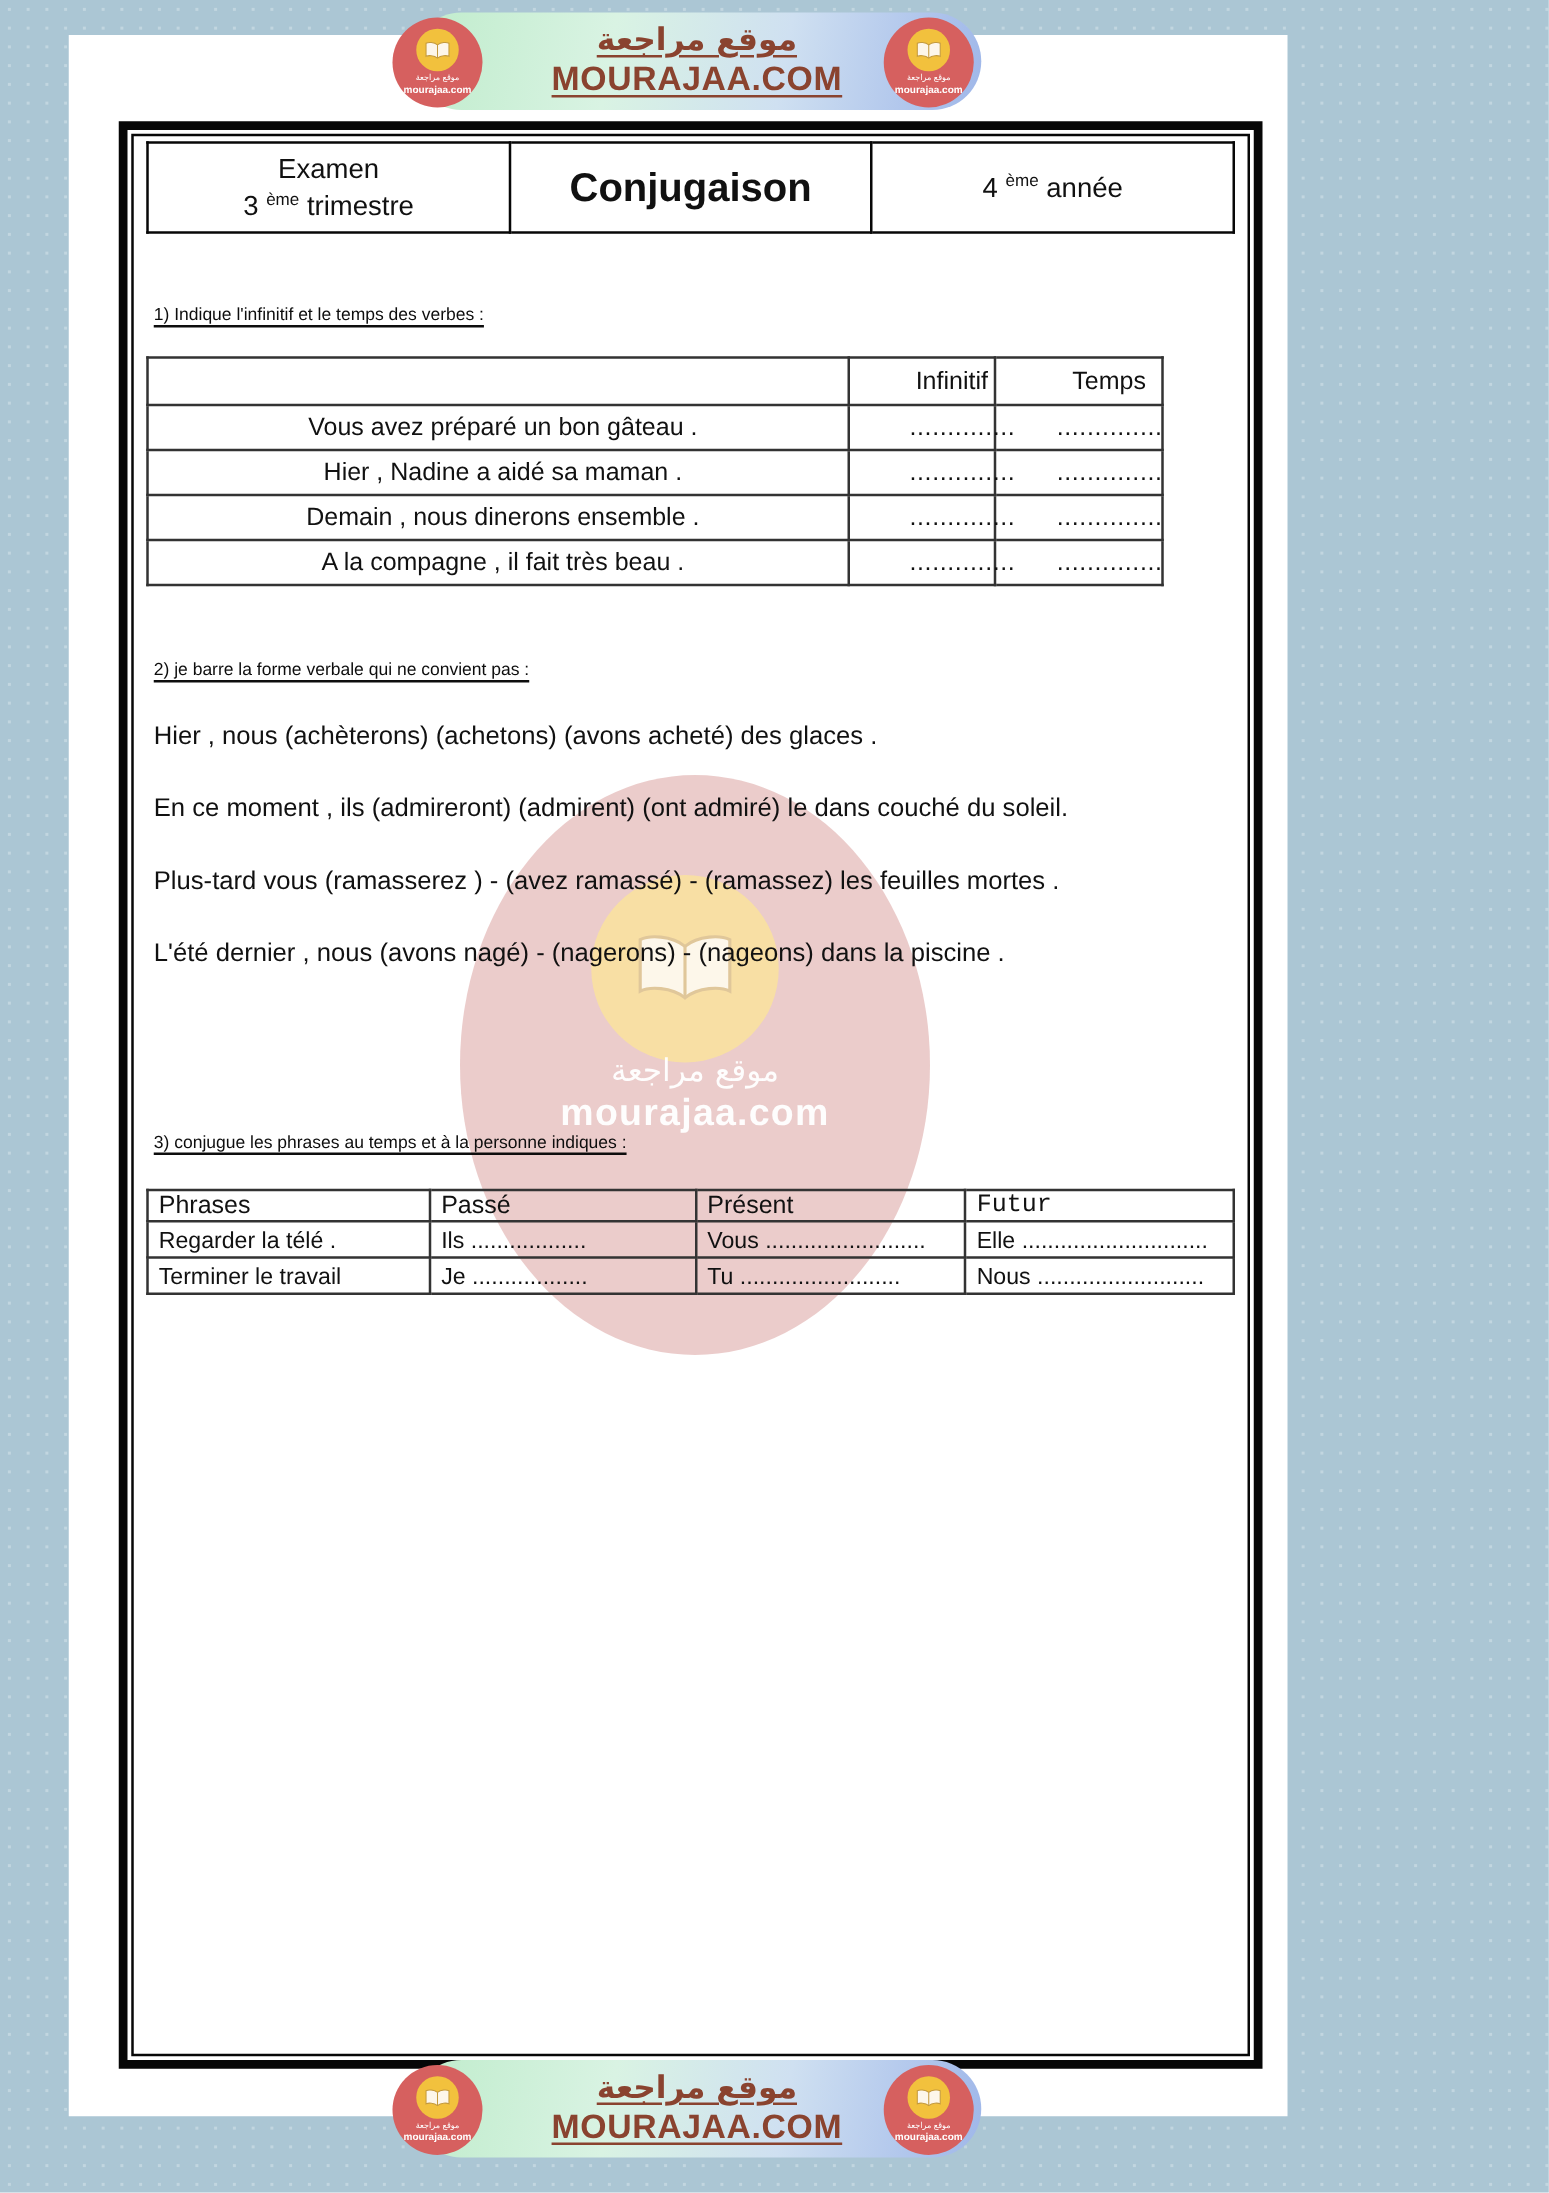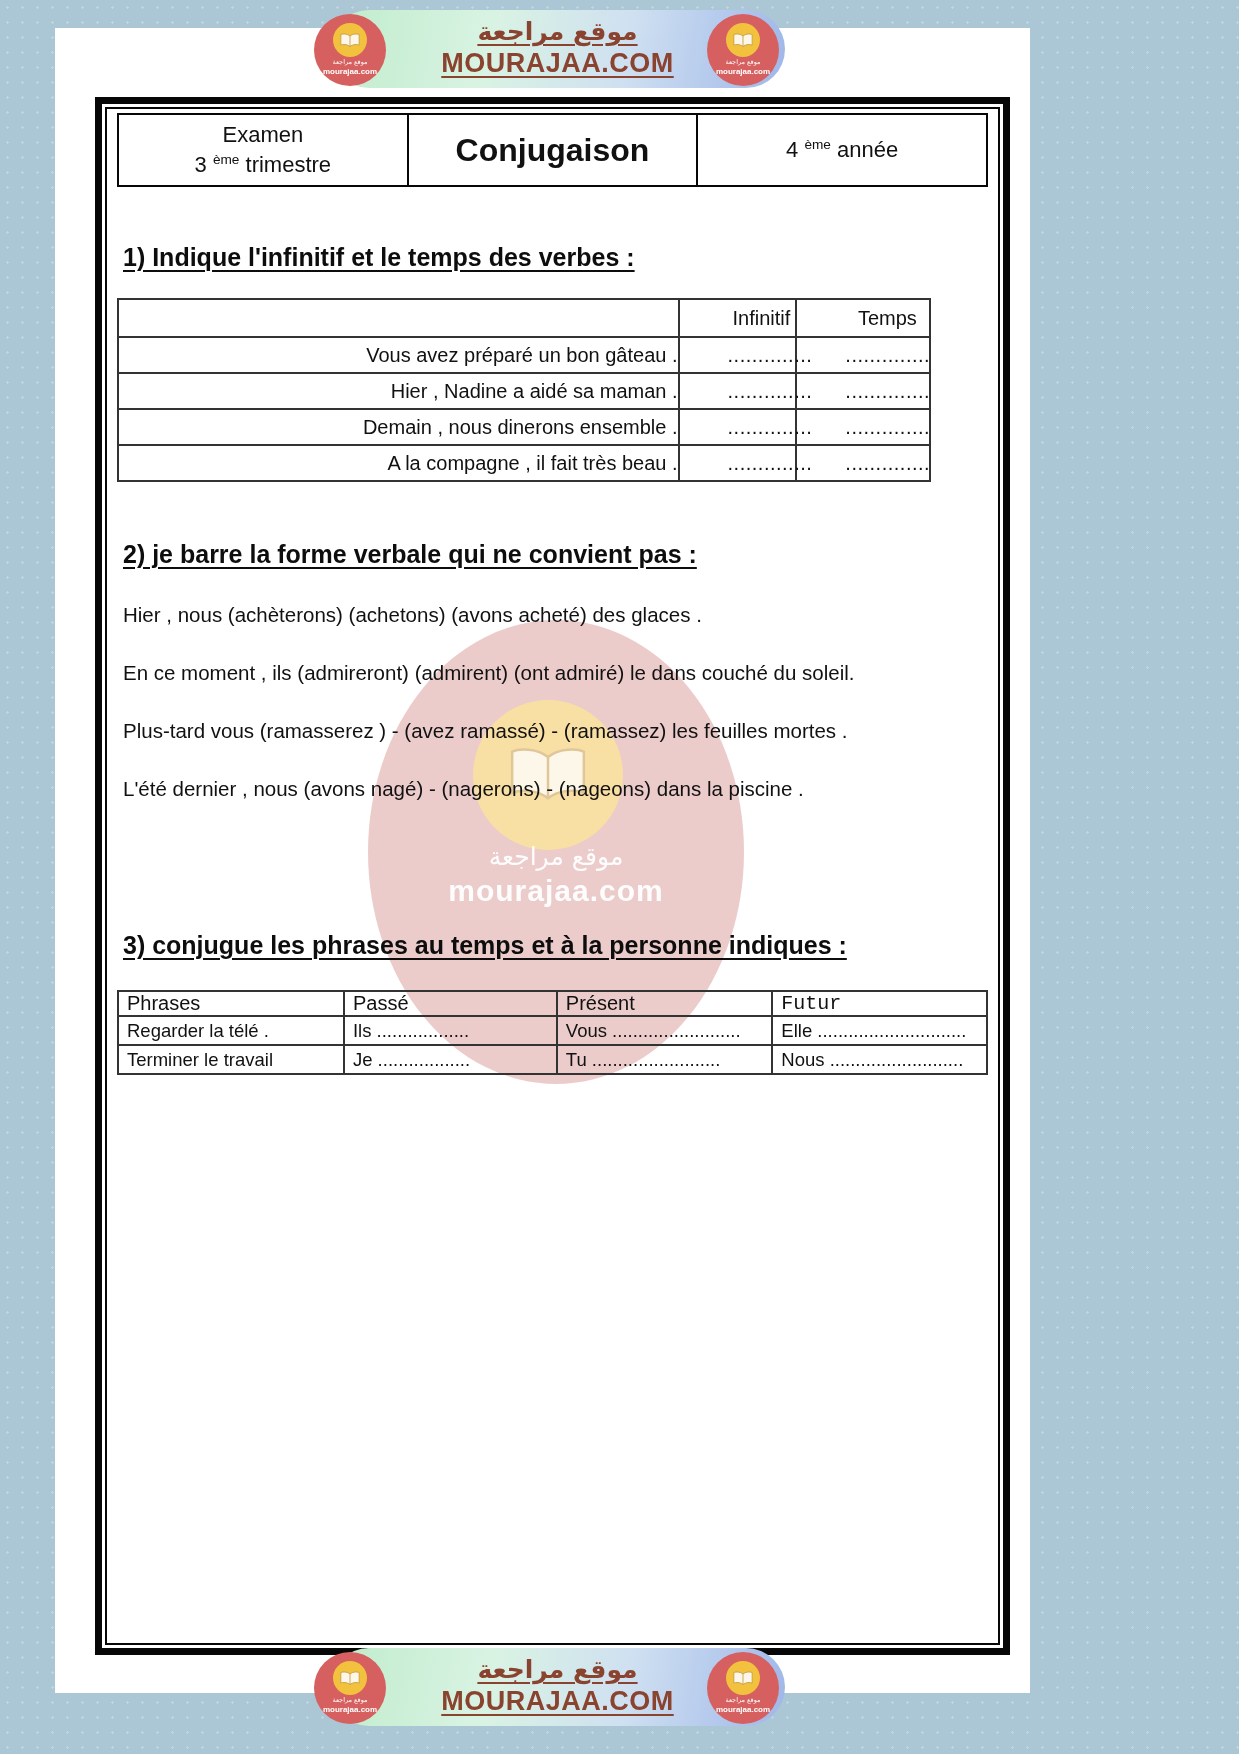--- a/index.html
+++ b/index.html
@@ -107,38 +107,38 @@
   .exam-header td {
     border: 2px solid #070707;
     height: 72px; text-align: center; vertical-align: middle;
     font-size: 22px; color: #111;
   }
   .exam-header .subject { font-weight: bold; font-size: 32px; }
   sup { font-size: 0.62em; vertical-align: super; }
   .eh-line { line-height: 1.35; }
   
   .sec-title {
-    font-size: 25px; font-weight: bold; color: #0d0d0d;
+    font-size: 14px; font-weight: normal; color: #0d0d0d;
     text-decoration: underline; text-decoration-thickness: 2px; text-underline-offset: 4px;
   }
   .sec1-title { margin-top: 56px; margin-left: 6px; }
   .sec2-title { margin-top: 58px; margin-left: 6px; }
   .sec3-title { margin-top: 122px; margin-left: 6px; }
   
   .t1 { width: 93.5%; margin-top: 26px; table-layout: fixed; }
   .t1 td, .t1 th {
     border: 2px solid #333;
     font-size: 20px; font-weight: normal; color: #111; padding-left: 48px;
   }
   .t1 th { height: 38px; text-align: center; }
   .t1 td { height: 36px; }
   .t1 .col-sentence { width: 69%; }
   .t1 .col-inf { width: 14.5%; }
   .t1 .col-tmp { width: 16.5%; }
-  .t1 td.sentence { padding-left: 8px; text-align: right; }
+  .t1 td.sentence { padding-left: 8px; text-align: center; }
   .t1 td.dots { text-align: center; letter-spacing: 0.5px; }
   
   .s2p { font-size: 20.5px; color: #111; line-height: 40px; margin: 18px 6px 0 6px; }
   .s2p.first { margin-top: 26px; }
   
   .t3 { width: 100%; margin-top: 30px; table-layout: fixed; }
   .t3 td, .t3 th {
     border: 2px solid #333;
     font-size: 20px; font-weight: normal; color: #111;
     text-align: left; padding-left: 8px;

